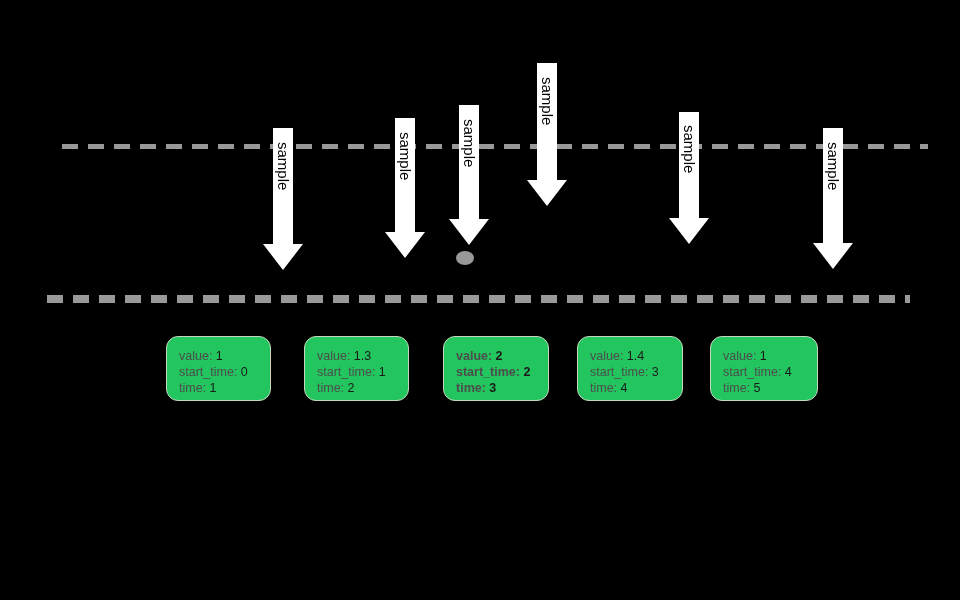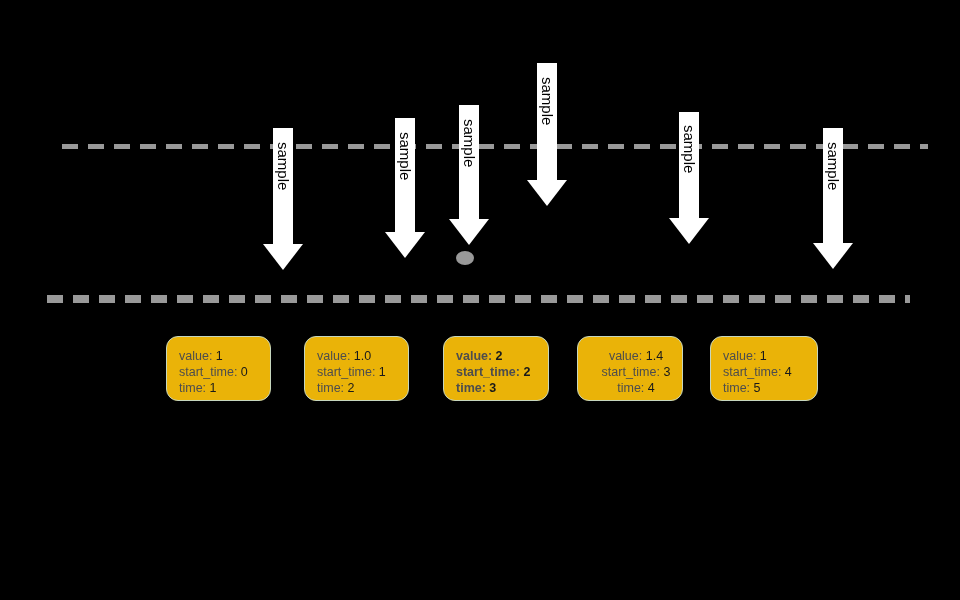--- a/index.html
+++ b/index.html
@@ -78,21 +78,21 @@
     width: 18px;
     height: 14px;
     border-radius: 50%;
     background: #999999;
   }
   
   .record-box {
     position: absolute;
     top: 336px;
     height: 65px;
-    background: #eab308;
+    background: #22c55e;
     border: 1px solid #c6d6be;
     border-radius: 12px;
     box-sizing: border-box;
     padding: 11px 0 0 12px;
   }
   .record-line {
     color: #4d4d4d;
     font-size: 12.5px;
     line-height: 16px;
     white-space: nowrap;
@@ -145,30 +145,30 @@
 
   <div id="sample-dot" style="left: 456px; top: 251px; background: rgb(153, 153, 153);"></div>
 
   <div id="record-layer">
       <div class="record-box" style="left: 166px; width: 105px;">
         <div class="record-line"><span>value: </span><span class="val">1</span></div>
         <div class="record-line"><span>start_time: </span><span class="val">0</span></div>
         <div class="record-line"><span>time: </span><span class="val">1</span></div>
       </div>
       <div class="record-box" style="left: 304px; width: 105px;">
-        <div class="record-line"><span>value: </span><span class="val">1.0</span></div>
+        <div class="record-line"><span>value: </span><span class="val">1.3</span></div>
         <div class="record-line"><span>start_time: </span><span class="val">1</span></div>
         <div class="record-line"><span>time: </span><span class="val">2</span></div>
       </div>
       <div class="record-box" style="left: 443px; width: 106px; font-weight: bold;">
         <div class="record-line"><span>value: </span><span class="val">2</span></div>
         <div class="record-line"><span>start_time: </span><span class="val">2</span></div>
         <div class="record-line"><span>time: </span><span class="val">3</span></div>
       </div>
-      <div class="record-box" style="left: 577px; width: 106px; text-align: center;">
+      <div class="record-box" style="left: 577px; width: 106px;">
         <div class="record-line"><span>value: </span><span class="val">1.4</span></div>
         <div class="record-line"><span>start_time: </span><span class="val">3</span></div>
         <div class="record-line"><span>time: </span><span class="val">4</span></div>
       </div>
       <div class="record-box" style="left: 710px; width: 108px;">
         <div class="record-line"><span>value: </span><span class="val">1</span></div>
         <div class="record-line"><span>start_time: </span><span class="val">4</span></div>
         <div class="record-line"><span>time: </span><span class="val">5</span></div>
       </div>
     </div>

